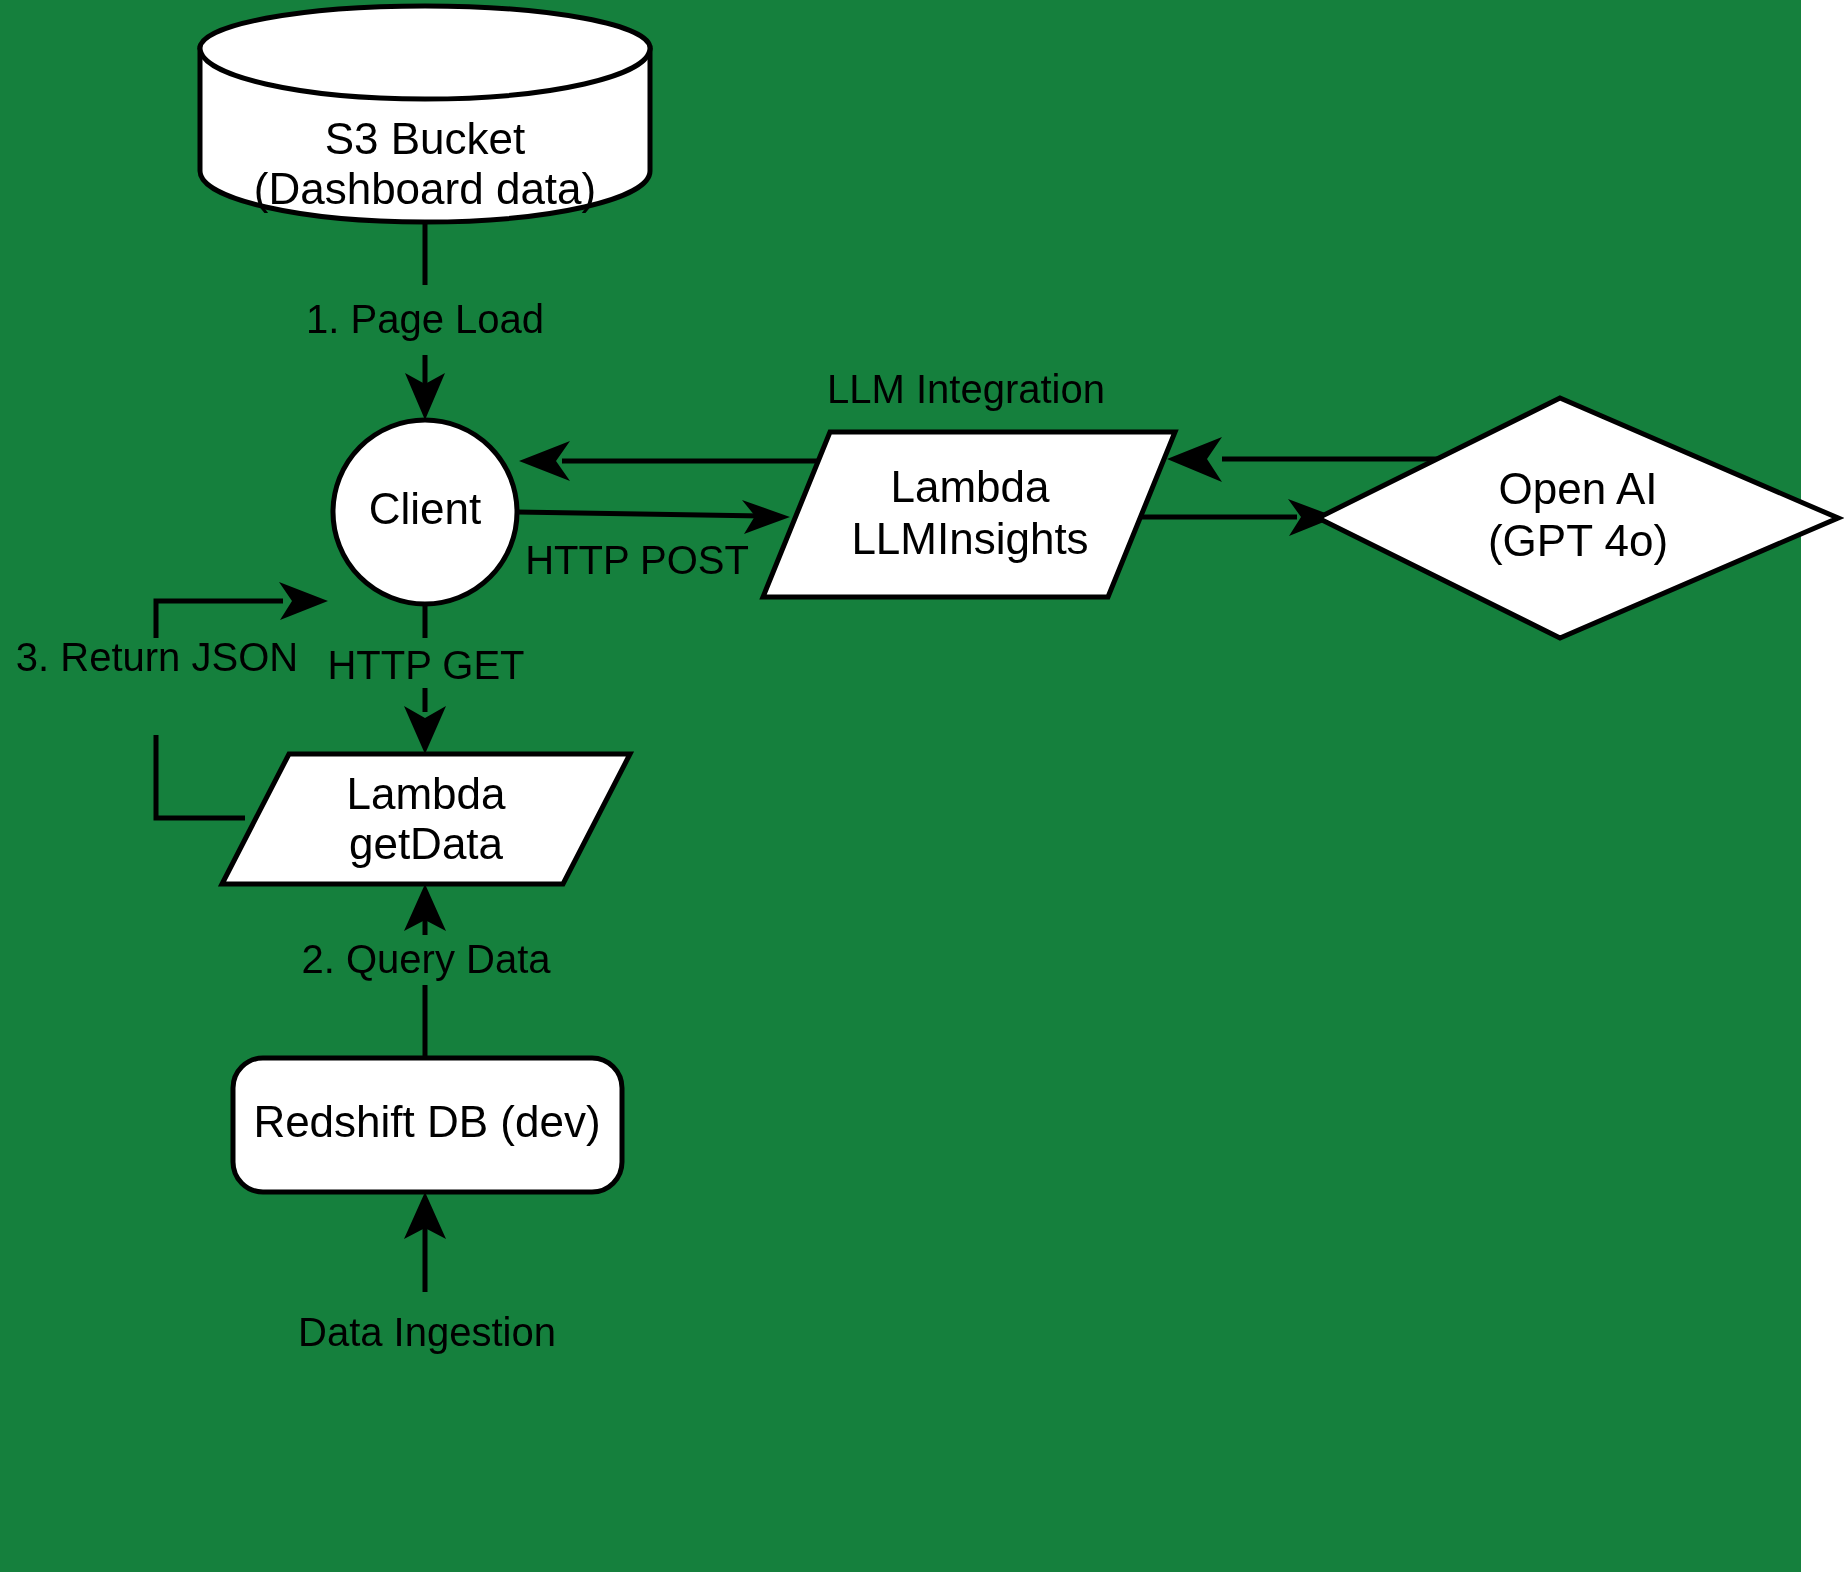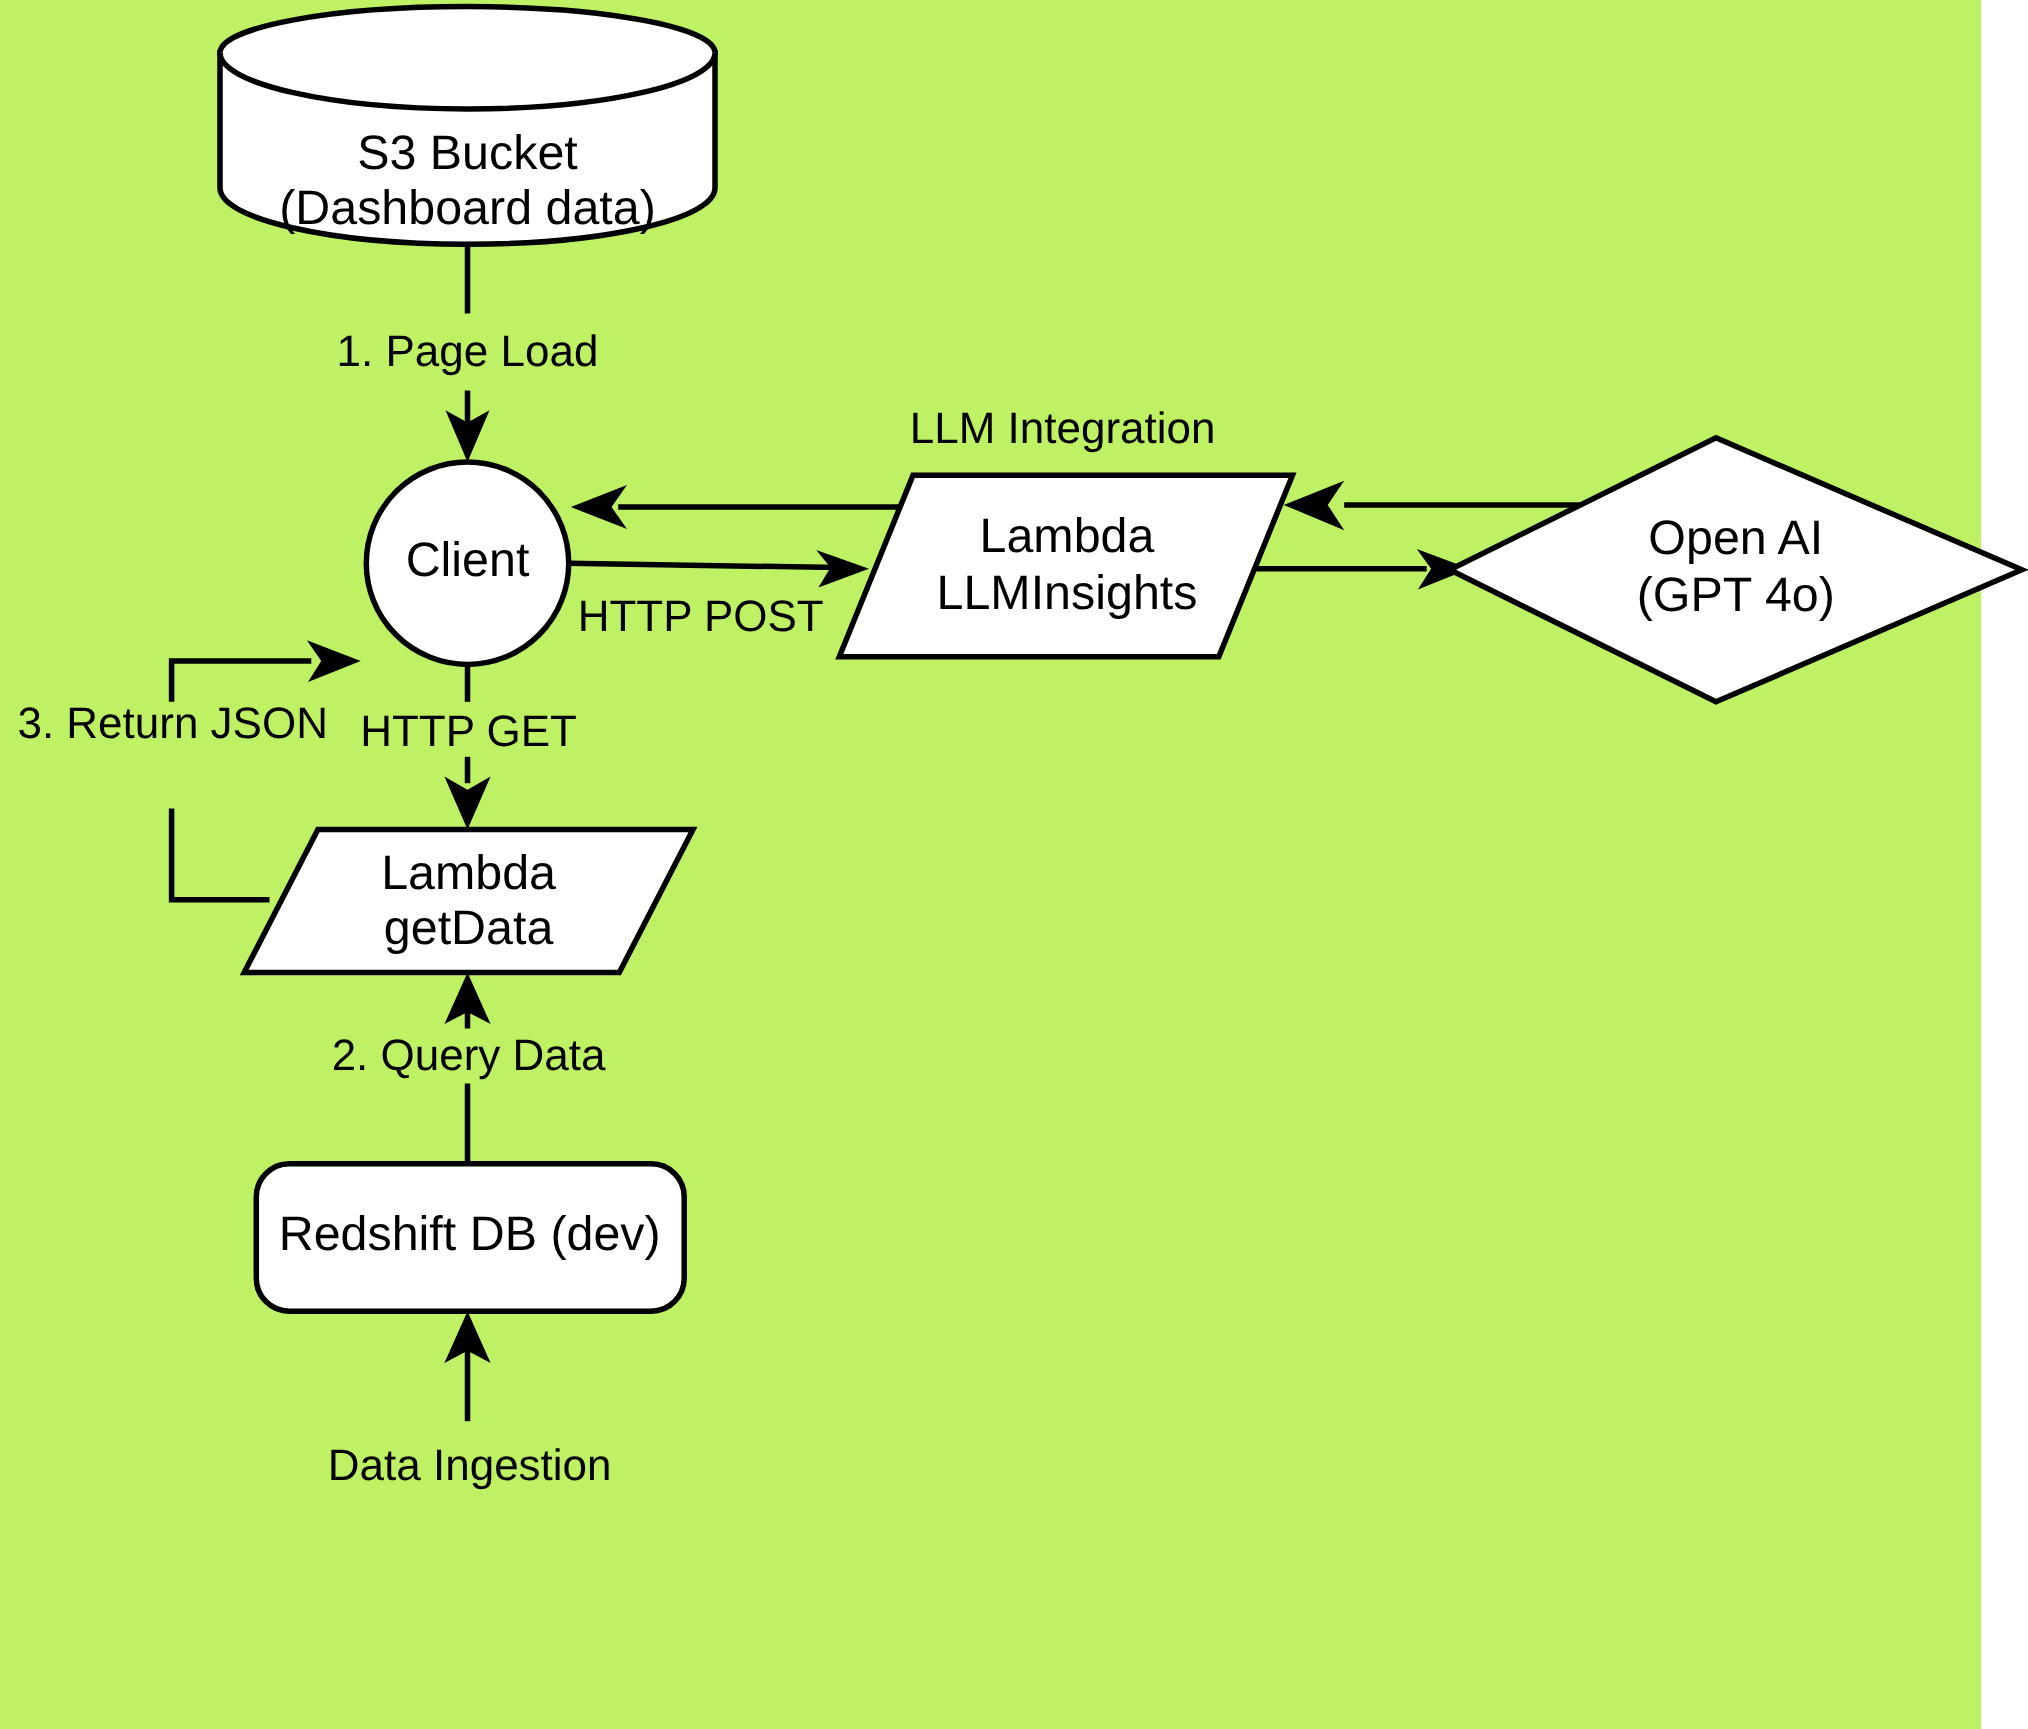--- a/index.html
+++ b/index.html
@@ -10,21 +10,21 @@
   body {
     width: 1844px;
     height: 1572px;
     font-family: "Liberation Sans", sans-serif;
     overflow: hidden;
   }
   #diagram-root {
     position: relative;
     width: 1801px;
     height: 1572px;
-    background: #bef264;
+    background: #15803d;
   }
   svg.flow {
     display: block;
     width: 1844px;
     height: 1572px;
   }
   .shape {
     fill: #ffffff;
     stroke: #000000;
     stroke-width: 5;

